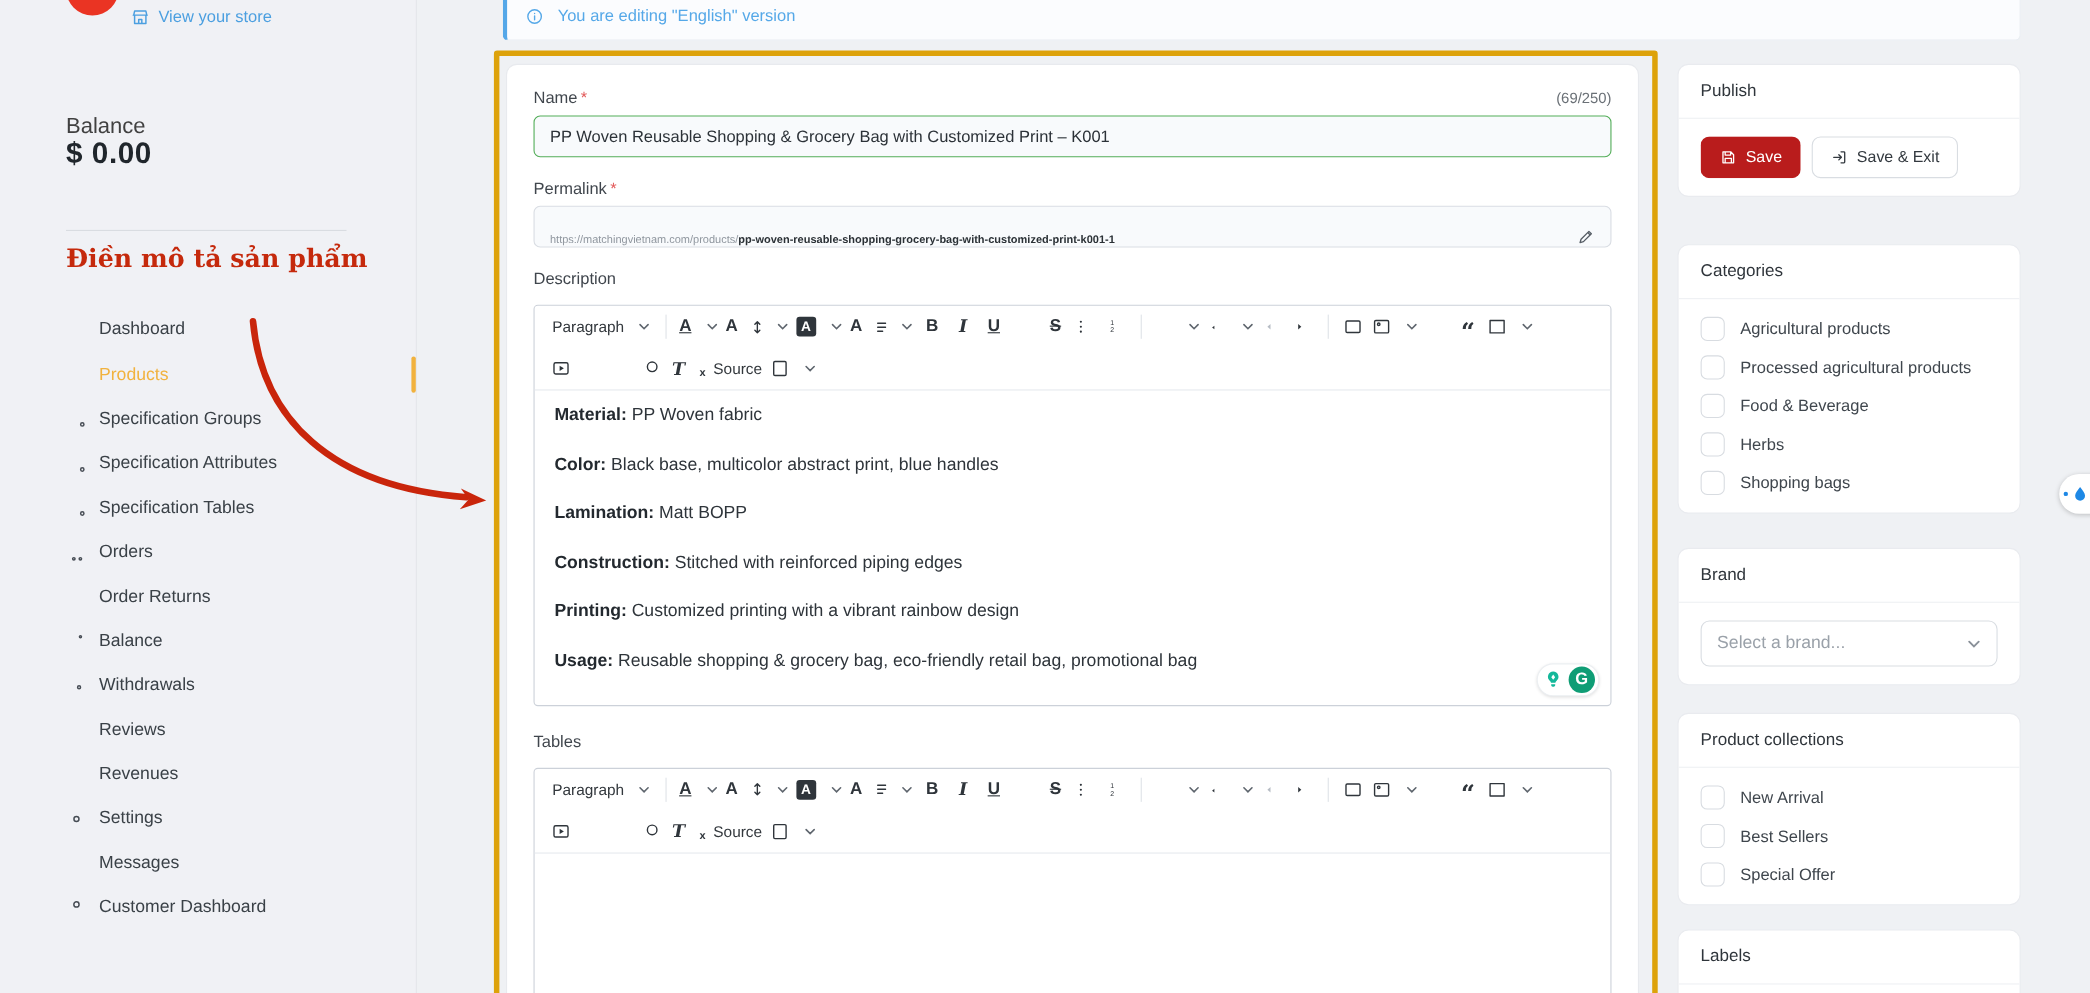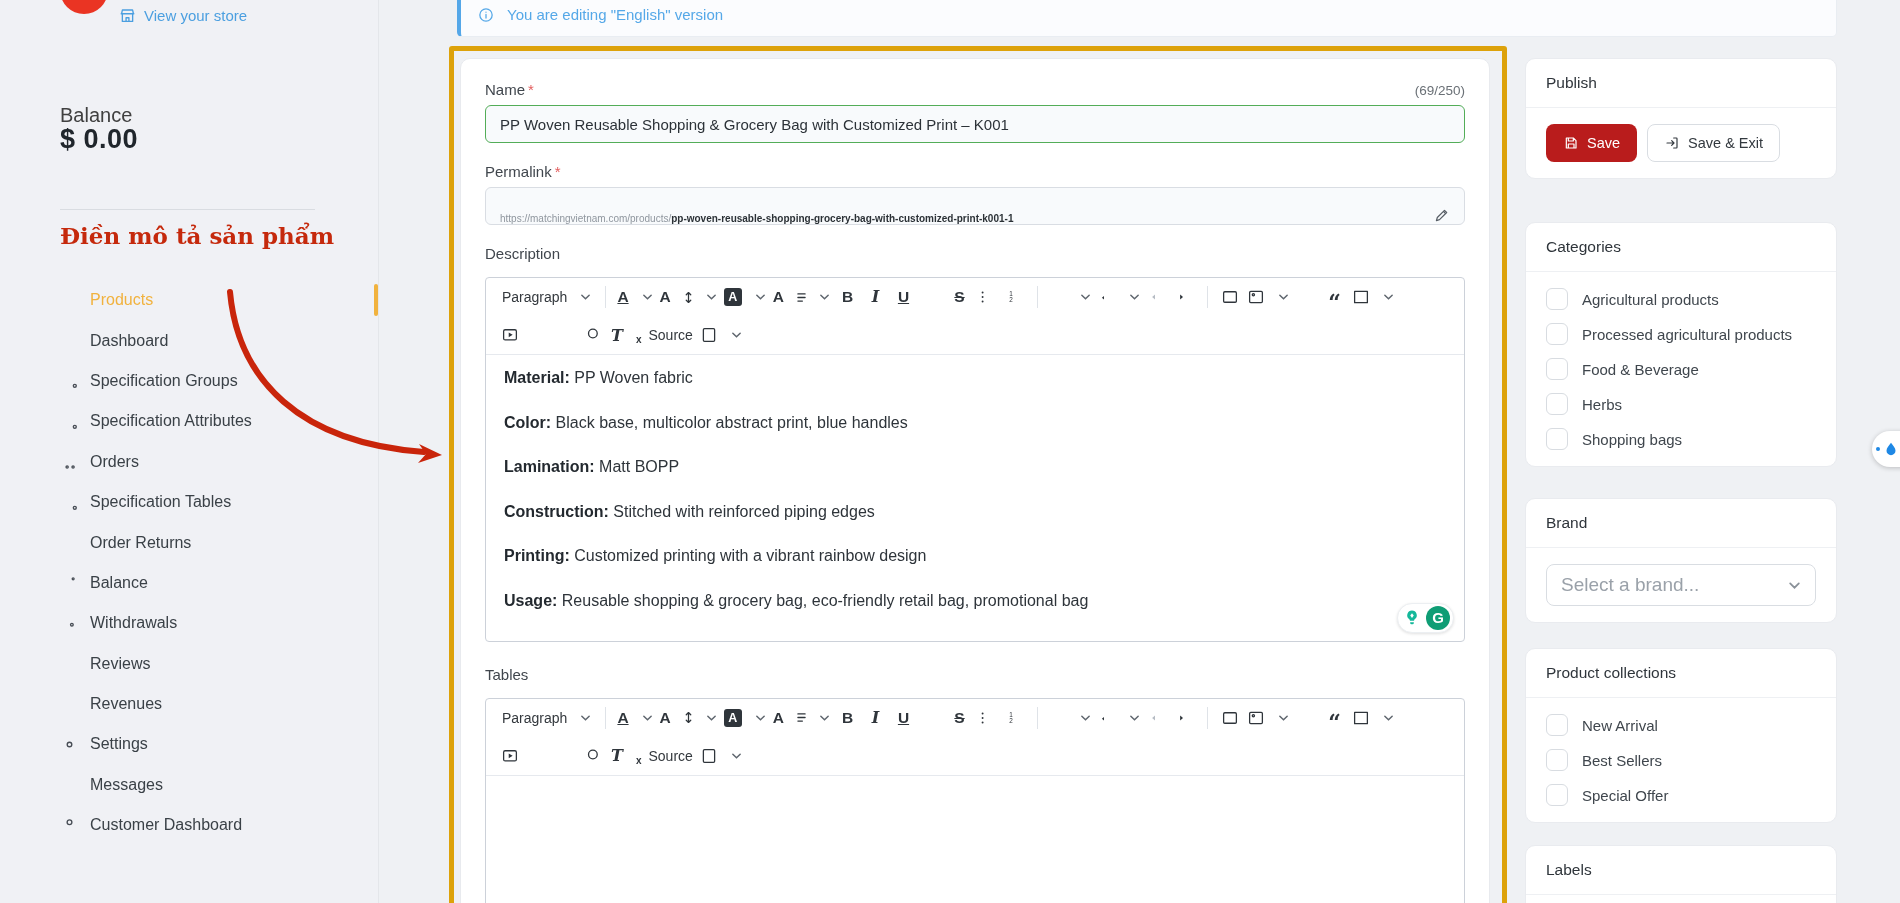--- a/index.html
+++ b/index.html
@@ -80,21 +80,21 @@
   .btnrow{display:flex;gap:10px}
   .btn{display:inline-flex;align-items:center;gap:8px;border-radius:8px;font-size:14.5px;padding:0 16px;height:38px;cursor:pointer;border:1px solid transparent;font-family:inherit}
   .btn svg{width:16px;height:16px}
   .btn-save{background:#b91c1c;color:#fff}
   .btn-exit{background:#fff;border-color:#d9dde2;color:#33393f}
   .check-row{display:flex;align-items:center;gap:14px;margin-bottom:13px;cursor:pointer}
   .check-row:last-child{margin-bottom:0}
   .cbox{width:20px;height:20px;border:1px solid #d8dce1;border-radius:6px;background:#fff;flex:0 0 auto}
   .clabel{font-size:15px;color:#3f464d}
   .bselect{height:40px;border:1px solid #d9dde2;border-radius:8px;display:flex;align-items:center;justify-content:space-between;padding:0 14px;cursor:pointer}
-  .bselect span{font-size:19px;color:#9aa1a9}
+  .bselect span{font-size:16px;color:#9aa1a9}
   .bselect svg{width:13px;height:9px;color:#8a9199}
 
   
   .fab{position:absolute;left:1872px;top:431px;width:44px;height:36px;background:#fff;border-radius:18px 0 0 18px;box-shadow:0 1px 5px rgba(0,0,0,.22);display:flex;align-items:center;padding-left:10px;box-sizing:border-box;z-index:7;cursor:pointer}
   .fab svg{width:18px;height:18px}
   .fab .dotl{position:absolute;left:4px;top:16px;width:4px;height:4px;border-radius:50%;background:#1e88e5}
 </style>
 </head>
 <body>
 
@@ -108,55 +108,55 @@
             <path d="M4.5 9.8 5.6 5h12.8l1.1 4.8M5.5 10v9.5h13V10M10.2 19.5v-4.6h3.6v4.6M4 9.8h16"></path>
           </svg>
         </span>
       <span>View your store</span>
     </div>
     <div class="bal-label">Balance</div>
     <div class="bal-val">$ 0.00</div>
     <div class="sdiv"></div>
     <div class="note">Điền mô tả sản phẩm</div>
     <nav class="nav" id="nav">
+        <div class="nav-item">
+          <span class="nicon">
+            <svg viewBox="0 0 24 24" fill="none" stroke="currentColor" stroke-width="1.7" stroke-linecap="round" stroke-linejoin="round">M4 10.5 12 3.5l8 7M6 9.5V20h12V9.5</svg>
+          </span>
+          <span>Dashboard</span>
+        </div>
         <div class="nav-item active">
           <span class="nicon">
             <svg viewBox="0 0 24 24" fill="none" stroke="currentColor" stroke-width="1.7" stroke-linecap="round" stroke-linejoin="round">M12 3 20.5 7.2v9.6L12 21 3.5 16.8V7.2ZM3.5 7.2 12 11.4l8.5-4.2M12 11.4V21</svg>
           </span>
           <span>Products</span>
         </div>
         <div class="nav-item">
           <span class="nicon">
-            <svg viewBox="0 0 24 24" fill="none" stroke="currentColor" stroke-width="1.7" stroke-linecap="round" stroke-linejoin="round">M4 10.5 12 3.5l8 7M6 9.5V20h12V9.5</svg>
-          </span>
-          <span>Dashboard</span>
-        </div>
-        <div class="nav-item">
-          <span class="nicon">
             <svg viewBox="0 0 24 24" fill="none" stroke="currentColor" stroke-width="1.7" stroke-linecap="round" stroke-linejoin="round">M4 4.5h14v10H4ZM4 8.2h14M9.8 8.2v6.3M18.7 16.9v-1M18.7 20.4v-1M16 18.7h1M20.4 18.7h1<circle cx="18.7" cy="18.7" r="1.9"></circle></svg>
           </span>
           <span>Specification Groups</span>
         </div>
         <div class="nav-item">
           <span class="nicon">
             <svg viewBox="0 0 24 24" fill="none" stroke="currentColor" stroke-width="1.7" stroke-linecap="round" stroke-linejoin="round">M4 4.5h14v10H4ZM4 8.2h14M9.8 8.2v6.3M18.7 16.9v-1M18.7 20.4v-1M16 18.7h1M20.4 18.7h1<circle cx="18.7" cy="18.7" r="1.9"></circle></svg>
           </span>
           <span>Specification Attributes</span>
         </div>
         <div class="nav-item">
           <span class="nicon">
+            <svg viewBox="0 0 24 24" fill="none" stroke="currentColor" stroke-width="1.7" stroke-linecap="round" stroke-linejoin="round">M4 4.5h14v10H4ZM4 8.2h14M9.8 8.2v6.3M18.7 16.9v-1M18.7 20.4v-1M16 18.7h1M20.4 18.7h1<circle cx="18.7" cy="18.7" r="1.9"></circle></svg>
+          </span>
+          <span>Specification Tables</span>
+        </div>
+        <div class="nav-item">
+          <span class="nicon">
             <svg viewBox="0 0 24 24" fill="none" stroke="currentColor" stroke-width="1.7" stroke-linecap="round" stroke-linejoin="round">M3.5 5H6l2.2 9.5h9.3L20 8H7<circle cx="9" cy="19" r="1.4"></circle><circle cx="16.5" cy="19" r="1.4"></circle></svg>
           </span>
           <span>Orders</span>
-        </div>
-        <div class="nav-item">
-          <span class="nicon">
-            <svg viewBox="0 0 24 24" fill="none" stroke="currentColor" stroke-width="1.7" stroke-linecap="round" stroke-linejoin="round">M4 4.5h14v10H4ZM4 8.2h14M9.8 8.2v6.3M18.7 16.9v-1M18.7 20.4v-1M16 18.7h1M20.4 18.7h1<circle cx="18.7" cy="18.7" r="1.9"></circle></svg>
-          </span>
-          <span>Specification Tables</span>
         </div>
         <div class="nav-item">
           <span class="nicon">
             <svg viewBox="0 0 24 24" fill="none" stroke="currentColor" stroke-width="1.7" stroke-linecap="round" stroke-linejoin="round">M18.5 14.8A7 7 0 1 1 19.2 10M19.2 5.2v4.8h-4.8</svg>
           </span>
           <span>Order Returns</span>
         </div>
         <div class="nav-item">
           <span class="nicon">
             <svg viewBox="0 0 24 24" fill="none" stroke="currentColor" stroke-width="1.7" stroke-linecap="round" stroke-linejoin="round">M13.5 4.5h6v6L10 20l-6-6Z<circle cx="16.6" cy="7.4" r="1.2"></circle></svg>

